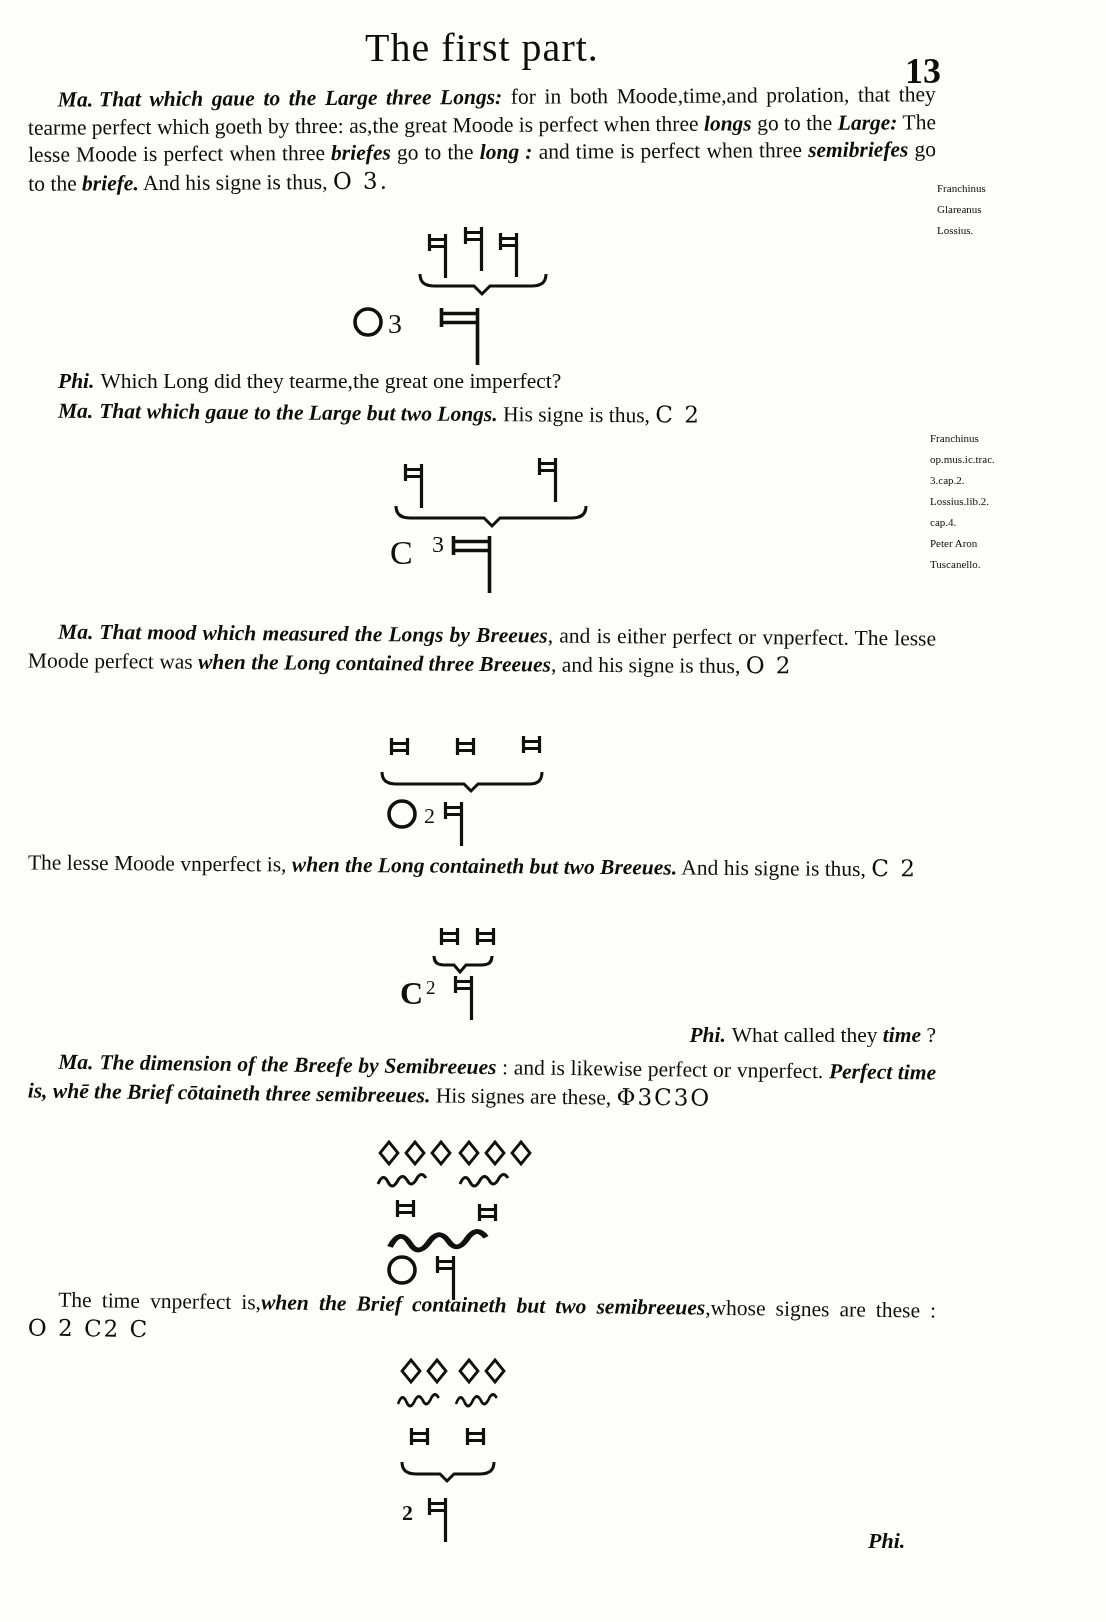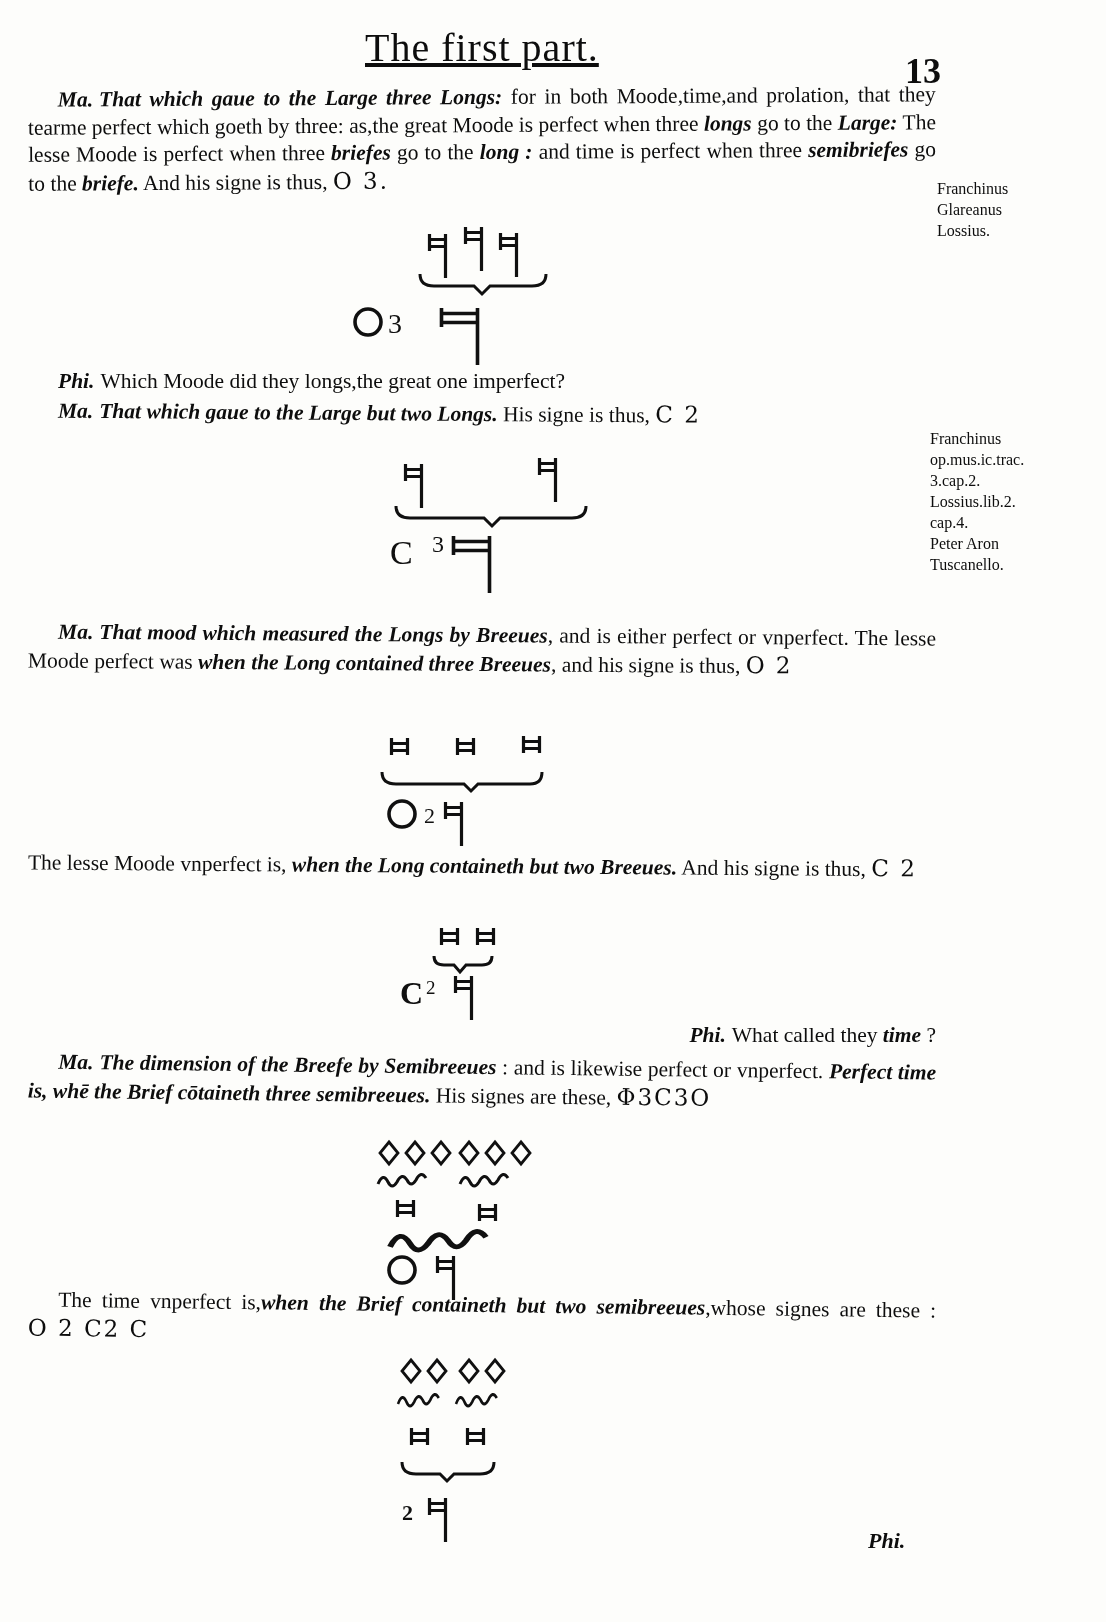--- a/index.html
+++ b/index.html
@@ -24,21 +24,21 @@
   p.nojust{text-align:left;}
   .ind{text-indent:30px;}
   .spk{font-style:italic;font-weight:bold;padding-right:6px;}
   .it{font-style:italic;font-weight:bold;}
   .bit{font-style:italic;font-weight:bold;}
   .sign{
     font-family:"DejaVu Serif",serif;
     font-size:23px;letter-spacing:2px;white-space:nowrap;
   }
   .note{
-    font-size:16px;line-height:21px;text-align:left;
+    font-size:11px;line-height:21px;text-align:left;
   }
   .note div{margin:0;}
   .catchword{font-size:22px;font-style:italic;font-weight:bold;}
   svg.ex{overflow:visible;}
   svg .stroke{stroke:#101010;fill:none;}
   svg text{font-family:"Liberation Serif",serif;fill:#101010;}
   .tiltA{transform:rotate(-0.35deg);}
   .tiltB{transform:rotate(0.45deg);}
   .tiltC{transform:rotate(0.7deg);}
 </style>
@@ -60,21 +60,21 @@
         </g>
       <g id="g-semibreve">
           <path class="stroke" stroke-width="2.8" d="M9,0 L18,11 L9,22 L0,11 Z"></path>
         </g>
       <g id="g-wavy">
           <path class="stroke" stroke-width="3" d="M0,8 q5,-12 10,-2 q4,8 9,0 q5,-10 10,-2 q4,8 9,0 q5,-10 10,-2"></path>
         </g>
     </defs>
   </svg>
 
-  <h1 class="abs title" style="left:365px;top:24px;text-decoration:underline;">The first part.</h1>
+  <h1 class="abs title" style="left:365px;top:24px;">The first part.</h1>
   <div class="abs pagenum" style="left:905px;top:50px;">13</div>
 
   <p class="body abs ind tiltA" style="left:28px;top:84px;width:908px;">
     <span class="spk">Ma.</span><span class="bit">That which gaue to the Large three Longs: </span><span>for in both Moode,time,and prolation, that they tearme perfect which goeth by three: as,the great Moode is perfect when three </span><span class="it">longs</span><span> go to the </span><span class="it">Large:</span><span> The lesse Moode is perfect when three </span><span class="it">briefes</span><span> go to the </span><span class="it">long :</span><span> and time is perfect when three </span><span class="it">semibriefes</span><span> go to the </span><span class="it">briefe.</span><span> And his signe is thus, </span><span class="sign">O 3.</span>
   </p>
 
   <aside class="abs note" style="left:937px;top:178px;width:160px;">
     <div>Franchinus</div>
     <div>Glareanus</div>
     <div>Lossius.</div>
@@ -84,21 +84,21 @@
     <use href="#g-long" transform="translate(90,14)"></use>
     <use href="#g-long" transform="translate(126,7)"></use>
     <use href="#g-long" transform="translate(161,13)"></use>
     <path class="stroke" stroke-width="3" d="M82,52 Q82,64 96,64 H136 L144,72 L152,64 H194 Q208,64 208,52"></path>
     <circle class="stroke" stroke-width="3.6" cx="30" cy="100" r="13"></circle>
     <text x="50" y="111" font-size="28">3</text>
     <use href="#g-large" transform="translate(102,88)"></use>
   </svg>
 
   <p class="body abs nojust ind" style="left:28px;top:368px;width:908px;">
-    <span class="spk">Phi.</span><span>Which Moode did they longs,the great one imperfect?</span>
+    <span class="spk">Phi.</span><span>Which Long did they tearme,the great one imperfect?</span>
   </p>
 
   <p class="body abs nojust ind tiltB" style="left:28px;top:400px;width:908px;">
     <span class="spk">Ma.</span><span class="bit">That which gaue to the Large but two Longs.</span><span> His signe is thus, </span><span class="sign">C 2</span>
   </p>
 
   <aside class="abs note" style="left:930px;top:428px;width:170px;">
     <div>Franchinus</div>
     <div>op.mus.ic.trac.</div>
     <div>3.cap.2.</div>

